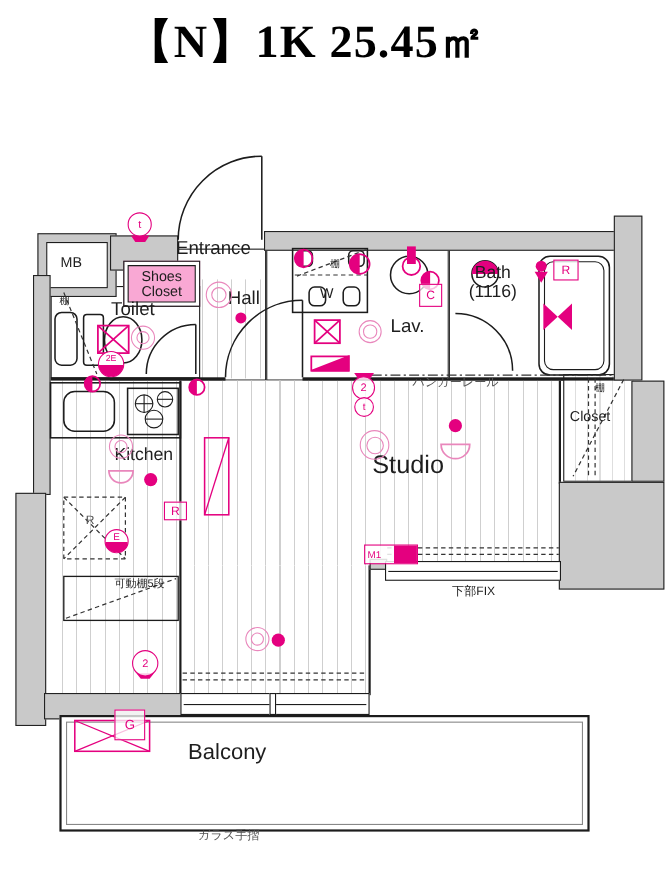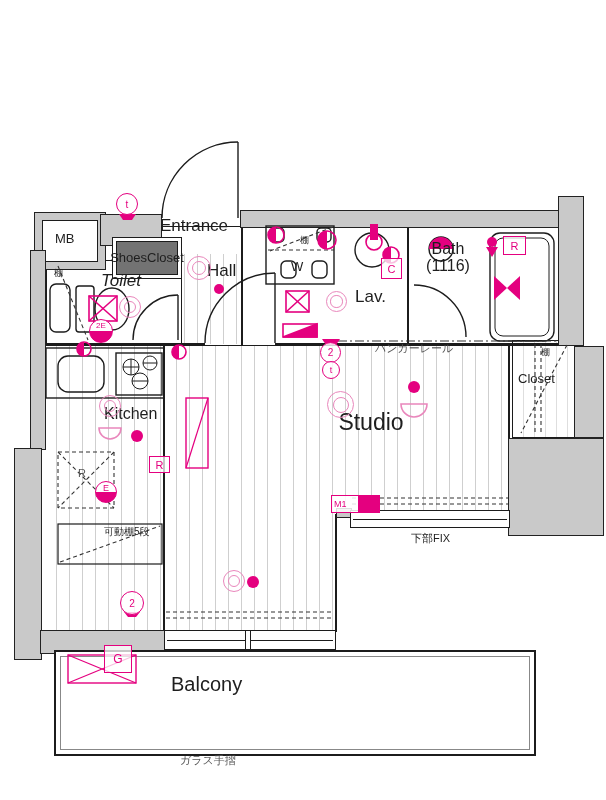--- a/index.html
+++ b/index.html
@@ -28,20 +28,21 @@
       border:1.4px solid #e987bc;border-radius:50%;}
   .pdot{position:absolute;background:#e4007f;border-radius:50%;}
   .m1g{background:linear-gradient(90deg,rgba(255,255,255,.85) 0 55%,#e4007f 55%);justify-content:flex-start;padding-left:2px;}
   svg{position:absolute;left:0;top:0;pointer-events:none;}
 </style>
 </head>
 <body>
 
 <div id="stage">
 
+  <div class="ttl" style="left:115px;top:10px;font-size:42px;">【N】1K  25.45㎡</div>
 
   <div class="room" style="left:100px;top:226px;width:142px;height:120px;"></div>
   <div class="floor stripes" style="left:172px;top:254px;width:68px;height:90px;"></div>
   <div class="room" style="left:46px;top:260px;width:136px;height:84px;"></div>
   <div class="room" style="left:242px;top:226px;width:166px;height:120px;"></div>
   <div class="room" style="left:408px;top:226px;width:152px;height:120px;"></div>
   <div class="room" style="left:512px;top:340px;width:64px;height:98px;background-image:repeating-linear-gradient(90deg,rgba(0,0,0,0) 0 10px,#dedede 10px 11px);"></div>
   <div class="floor stripes" style="left:44px;top:346px;width:122px;height:286px;"></div>
   <div class="floor stripes" style="left:164px;top:346px;width:346px;height:168px;"></div>
   <div class="floor stripes" style="left:164px;top:514px;width:172px;height:118px;"></div>
@@ -167,25 +168,25 @@
       <circle cx="492" cy="242" r="5"></circle>
       <polygon points="486,247 498,247 492,257"></polygon>
       <polygon points="119,214 136,214 132,220 123,220"></polygon>
       <polygon points="322,339 340,339 336,345 326,345"></polygon>
       <polygon points="124,612 140,612 136,617 128,617"></polygon>
     </g>
   </svg>
 
   <div class="lbl" style="left:55px;top:232px;font-size:13px;">MB</div>
   <div class="lbl" style="left:160px;top:217px;font-size:17px;">Entrance</div>
-  <div class="lbl" style="left:112px;top:237px;width:68px;height:40px;border:1.5px solid #1c1c1c;box-shadow:inset 0 0 0 3px #fff,inset 0 0 0 4px #1c1c1c;background:#737373;display:flex;flex-direction:row;align-items:center;justify-content:center;font-size:13px;">
+  <div class="lbl" style="left:112px;top:237px;width:68px;height:40px;border:1.5px solid #1c1c1c;box-shadow:inset 0 0 0 3px #fff,inset 0 0 0 4px #1c1c1c;background:#f9a8d4;display:flex;flex-direction:column;align-items:center;justify-content:center;font-size:13px;">
     <span>Shoes</span>
     <span>Closet</span>
   </div>
-  <div class="lbl" style="left:101px;top:272px;font-size:17px;font-style:italic;">Toilet</div>
+  <div class="lbl" style="left:101px;top:272px;font-size:17px;">Toilet</div>
   <div class="lbl" style="left:207px;top:262px;font-size:17px;">Hall</div>
   <div class="lbl" style="left:54px;top:269px;font-size:9px;">棚</div>
   <div class="lbl" style="left:291px;top:260px;font-size:13px;">W</div>
   <div class="lbl" style="left:300px;top:236px;font-size:9px;">棚</div>
   <div class="lbl" style="left:355px;top:288px;font-size:17px;">Lav.</div>
   <div class="lbl" style="left:408px;top:241px;width:80px;text-align:center;font-size:16px;">
     <span>Bath</span><br>
     <span>(1116)</span>
   </div>
   <div class="lbl" style="left:518px;top:372px;font-size:13px;">Closet</div>

